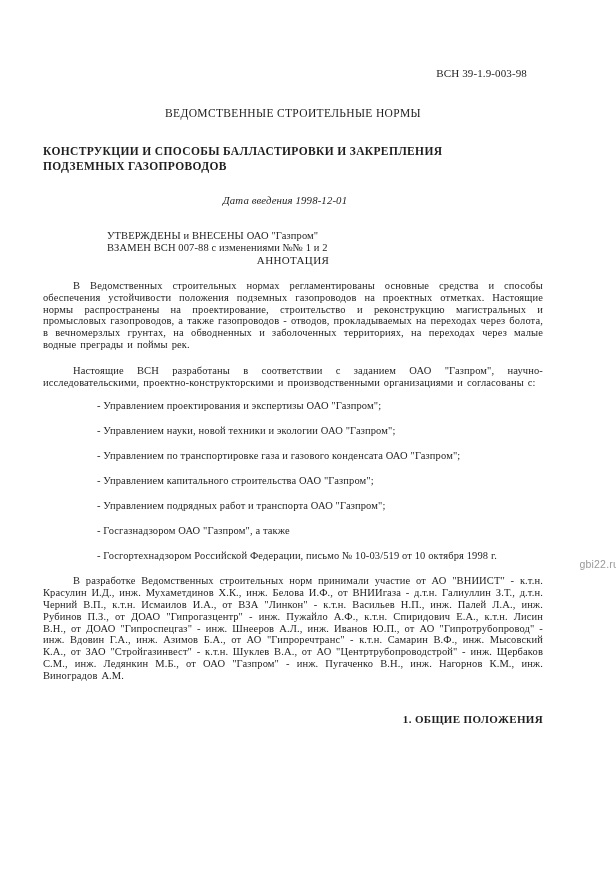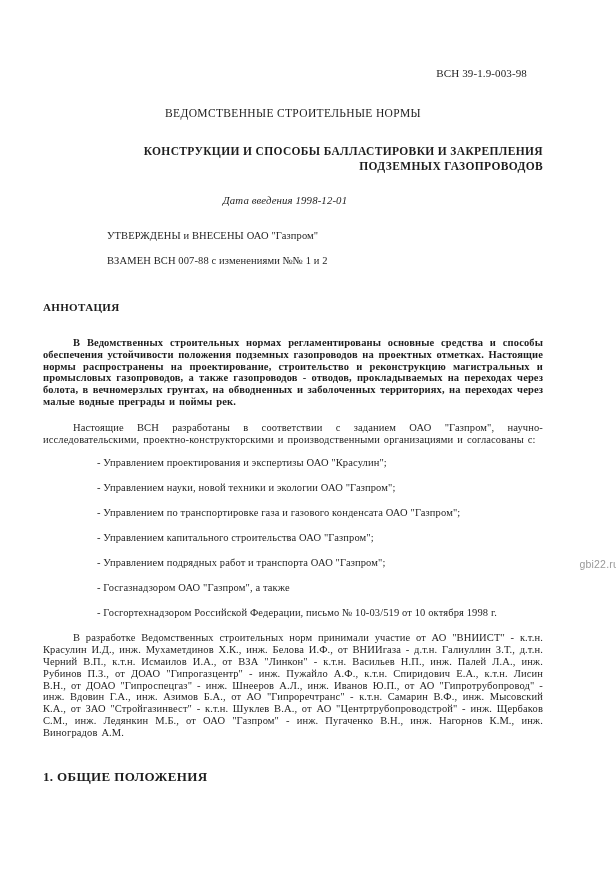--- a/index.html
+++ b/index.html
@@ -35,21 +35,21 @@
   .kind-title {
     margin-top: 26px;
     text-align: center;
     font-weight: normal;
     font-size: 11.5px;
     line-height: 14px;
     letter-spacing: 0.35px;
   }
   .main-title {
     margin-top: 24px;
-    text-align: right;
+    text-align: left;
     font-weight: bold;
     font-size: 11.5px;
     line-height: 15px;
     letter-spacing: 0.35px;
     white-space: pre-line;
   }
   .date-line {
     margin-top: 20px;
     text-align: center;
     padding-right: 16px;
@@ -57,54 +57,53 @@
     font-size: 10.8px;
     line-height: 13px;
   }
   .approved-line {
     margin-top: 23px;
     margin-left: 64px;
     font-size: 10.5px;
     line-height: 12px;
   }
   .replaces-line {
-    margin-top: 13px;
     margin-left: 64px;
     font-size: 10.5px;
     line-height: 12px;
   }
   .annotation-heading {
-    margin-top: 34px;
-    font-weight: bold;
+    text-align: center;
+    font-weight: normal;
     font-size: 11px;
     line-height: 13px;
     letter-spacing: 0.35px;
   }
   .para {
     font-size: 10.5px;
     line-height: 11.8px;
     text-align: justify;
     text-indent: 30px;
     word-spacing: 1.2px;
   }
-  .para-1 { margin-top: 23px; font-weight: bold; }
+  .para-1 { margin-top: 13px; }
   .para-2 { margin-top: 14px; }
   .agreed-list { margin-top: 12px; }
   .agreed-item {
     margin-left: 54px;
     margin-bottom: 13px;
     font-size: 10.5px;
     line-height: 12px;
   }
   .para-3 { margin-top: 11px; }
   .section-heading {
     margin-top: 31px;
-    text-align: left;
+    text-align: right;
     font-weight: bold;
-    font-size: 13px;
+    font-size: 11px;
     line-height: 13px;
     letter-spacing: 0.35px;
   }
   .watermark {
     position: absolute;
     top: 558px;
     right: -3px;
     font-family: "Liberation Sans", "DejaVu Sans", sans-serif;
     font-size: 10.5px;
     color: #999999;
@@ -130,21 +129,21 @@
 
     <div class="replaces-line">ВЗАМЕН ВСН 007-88 с изменениями №№ 1 и 2</div>
 
     <div class="annotation-heading">АННОТАЦИЯ</div>
 
     <div class="para para-1">В Ведомственных строительных нормах регламентированы основные средства и способы обеспечения устойчивости положения подземных газопроводов на проектных отметках. Настоящие нормы распространены на проектирование, строительство и реконструкцию магистральных и промысловых газопроводов, а также газопроводов - отводов, прокладываемых на переходах через болота, в вечномерзлых грунтах, на обводненных и заболоченных территориях, на переходах через малые водные преграды и поймы рек.</div>
 
     <div class="para para-2">Настоящие ВСН разработаны в соответствии с заданием ОАО "Газпром", научно-исследовательскими, проектно-конструкторскими и производственными организациями и согласованы с:</div>
 
     <div class="agreed-list">
-      <div class="agreed-item">- Управлением проектирования и экспертизы ОАО "Красулин";</div>
+      <div class="agreed-item">- Управлением проектирования и экспертизы ОАО "Газпром";</div>
       <div class="agreed-item">- Управлением науки, новой техники и экологии ОАО "Газпром";</div>
       <div class="agreed-item">- Управлением по транспортировке газа и газового конденсата ОАО "Газпром";</div>
       <div class="agreed-item">- Управлением капитального строительства ОАО "Газпром";</div>
       <div class="agreed-item">- Управлением подрядных работ и транспорта ОАО "Газпром";</div>
       <div class="agreed-item">- Госгазнадзором ОАО "Газпром", а также</div>
       <div class="agreed-item">- Госгортехнадзором Российской Федерации, письмо № 10-03/519 от 10 октября 1998 г.</div>
     </div>
 
     <div class="para para-3">В разработке Ведомственных строительных норм принимали участие от АО "ВНИИСТ" - к.т.н. Красулин И.Д., инж. Мухаметдинов Х.К., инж. Белова И.Ф., от ВНИИгаза - д.т.н. Галиуллин З.Т., д.т.н. Черний В.П., к.т.н. Исмаилов И.А., от ВЗА "Линкон" - к.т.н. Васильев Н.П., инж. Палей Л.А., инж. Рубинов П.З., от ДОАО "Гипрогазцентр" - инж. Пужайло А.Ф., к.т.н. Спиридович Е.А., к.т.н. Лисин В.Н., от ДОАО "Гипроспецгаз" - инж. Шнееров А.Л., инж. Иванов Ю.П., от АО "Гипротрубопровод" - инж. Вдовин Г.А., инж. Азимов Б.А., от АО "Гипроречтранс" - к.т.н. Самарин В.Ф., инж. Мысовский К.А., от ЗАО "Стройгазинвест" - к.т.н. Шуклев В.А., от АО "Центртрубопроводстрой" - инж. Щербаков С.М., инж. Ледянкин М.Б., от ОАО "Газпром" - инж. Пугаченко В.Н., инж. Нагорнов К.М., инж. Виноградов А.М.</div>
 

